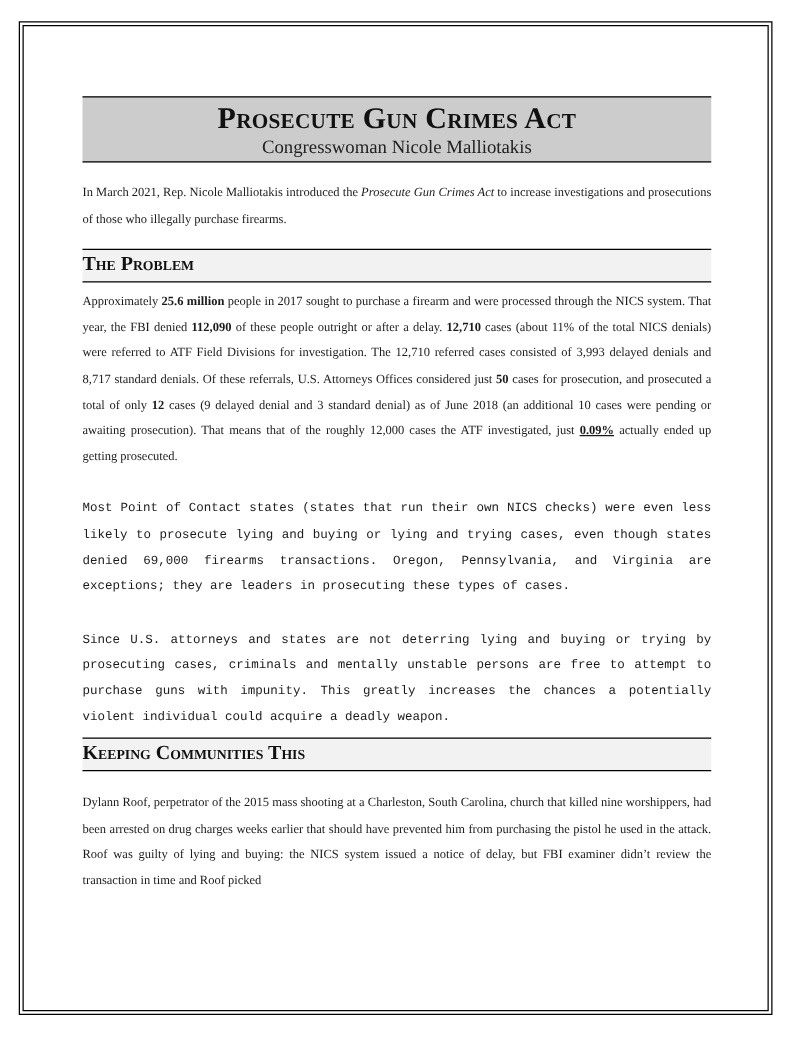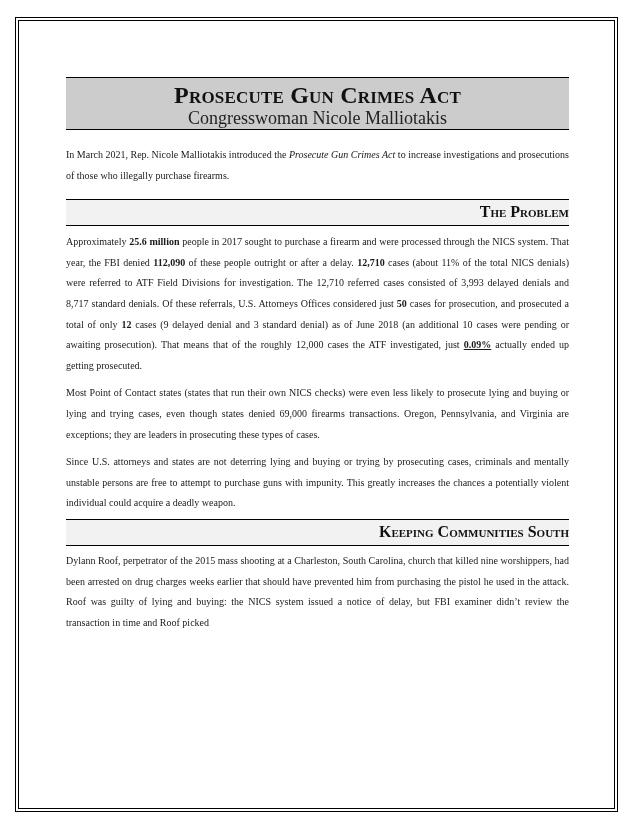--- a/index.html
+++ b/index.html
@@ -2,44 +2,44 @@
 <html><head>
 <meta charset="utf-8">
 <style>
   html, body { margin: 0; padding: 0; background: #ffffff; }
   body { width: 637px; height: 830px; position: relative; overflow: hidden; font-family: "Liberation Serif", "DejaVu Serif", serif; color: #1a1a1a; }
   .frame-outer { position: absolute; left: 15px; top: 17px; width: 603px; height: 795px; border: 1px solid #000; box-sizing: border-box; }
   .frame-inner { position: absolute; left: 18px; top: 20px; width: 597px; height: 789px; border: 1px solid #000; box-sizing: border-box; }
   .content { position: absolute; left: 66px; top: 77px; width: 503px; }
   .title-box { background: #cccccc; border-top: 1.5px solid #000; border-bottom: 1.5px solid #000; height: 53px; box-sizing: border-box; text-align: center; }
   .title { font-size: 24px; font-weight: bold; font-variant: small-caps; letter-spacing: 0.2px; padding-top: 3px; line-height: 28px; color: #111; }
-  .subtitle { font-size: 18px; line-height: 18px; color: #222; }
+  .subtitle { font-size: 15px; line-height: 18px; color: #222; }
   p { margin: 0; font-size: 10px; line-height: 20.6px; text-align: justify; text-align-last: left; }
   .intro { margin-top: 15px; }
-  .section-head { background: #f2f2f2; border-top: 1.5px solid #000; border-bottom: 1.5px solid #000; height: 27px; box-sizing: border-box; text-align: right; font-weight: bold; font-variant: small-caps; font-size: 16px; line-height: 24px; color: #111; }
+  .section-head { background: #f2f2f2; border-top: 1.5px solid #000; border-bottom: 1.5px solid #000; height: 27px; box-sizing: border-box; text-align: left; font-weight: bold; font-variant: small-caps; font-size: 16px; line-height: 24px; color: #111; }
   .sh1 { margin-top: 13px; }
   .p1 { margin-top: 6px; }
-  .gap { margin-top: 7px; }
+  .gap { margin-top: 22px; font-family: Liberation Mono, monospace; }
   .sh2 { margin-top: 5px; }
-  .p4 { margin-top: 5px; }
+  .p4 { margin-top: 16px; }
 </style>
 </head>
 <body>
 
 <div class="frame-outer"></div>
 <div class="frame-inner"></div>
 
 <div class="content">
   <div class="title-box">
     <div class="title">Prosecute Gun Crimes Act</div>
     <div class="subtitle">Congresswoman Nicole Malliotakis</div>
   </div>
 
   <p class="intro"><span>In March 2021, Rep. Nicole Malliotakis introduced the </span><span style="font-style: italic;">Prosecute Gun Crimes Act</span><span> to increase investigations and prosecutions of those who illegally purchase firearms.</span></p>
 
   <div class="section-head sh1">The Problem</div>
   <p class="p1"><span>Approximately </span><span style="font-weight: bold;">25.6 million</span><span> people in 2017 sought to purchase a firearm and were processed through the NICS system. That year, the FBI denied </span><span style="font-weight: bold;">112,090</span><span> of these people outright or after a delay. </span><span style="font-weight: bold;">12,710</span><span> cases (about 11% of the total NICS denials) were referred to ATF Field Divisions for investigation. The 12,710 referred cases consisted of 3,993 delayed denials and 8,717 standard denials. Of these referrals, U.S. Attorneys Offices considered just </span><span style="font-weight: bold;">50</span><span> cases for prosecution, and prosecuted a total of only </span><span style="font-weight: bold;">12</span><span> cases (9 delayed denial and 3 standard denial) as of June 2018 (an additional 10 cases were pending or awaiting prosecution). That means that of the roughly 12,000 cases the ATF investigated, just </span><span style="font-weight: bold; text-decoration: underline;">0.09%</span><span> actually ended up getting prosecuted.</span></p>
   <p class="gap"><span>Most Point of Contact states (states that run their own NICS checks) were even less likely to prosecute lying and buying or lying and trying cases, even though states denied 69,000 firearms transactions. Oregon, Pennsylvania, and Virginia are exceptions; they are leaders in prosecuting these types of cases.</span></p>
   <p class="gap"><span>Since U.S. attorneys and states are not deterring lying and buying or trying by prosecuting cases, criminals and mentally unstable persons are free to attempt to purchase guns with impunity. This greatly increases the chances a potentially violent individual could acquire a deadly weapon.</span></p>
 
-  <div class="section-head sh2">Keeping Communities South</div>
+  <div class="section-head sh2">Keeping Communities This</div>
   <p class="p4"><span>Dylann Roof, perpetrator of the 2015 mass shooting at a Charleston, South Carolina, church that killed nine worshippers, had been arrested on drug charges weeks earlier that should have prevented him from purchasing the pistol he used in the attack. Roof was guilty of lying and buying: the NICS system issued a notice of delay, but FBI examiner didn’t review the transaction in time and Roof picked</span></p>
 </div>
 
 </body></html>

